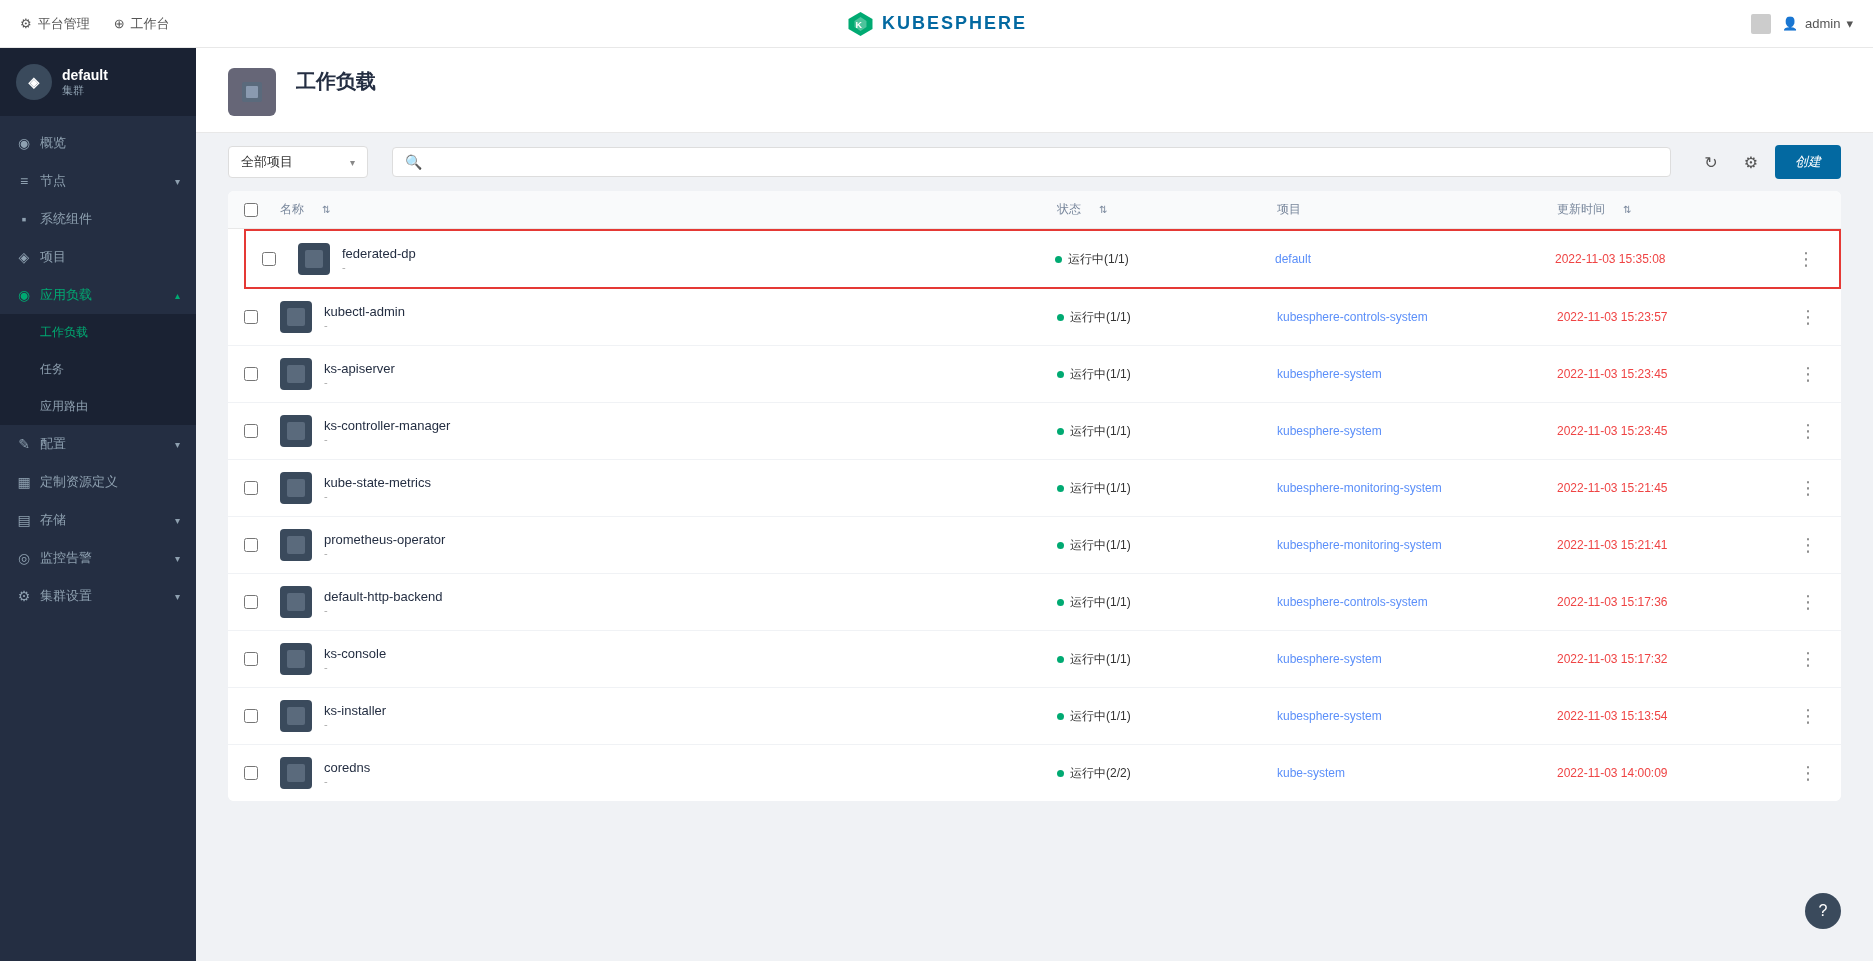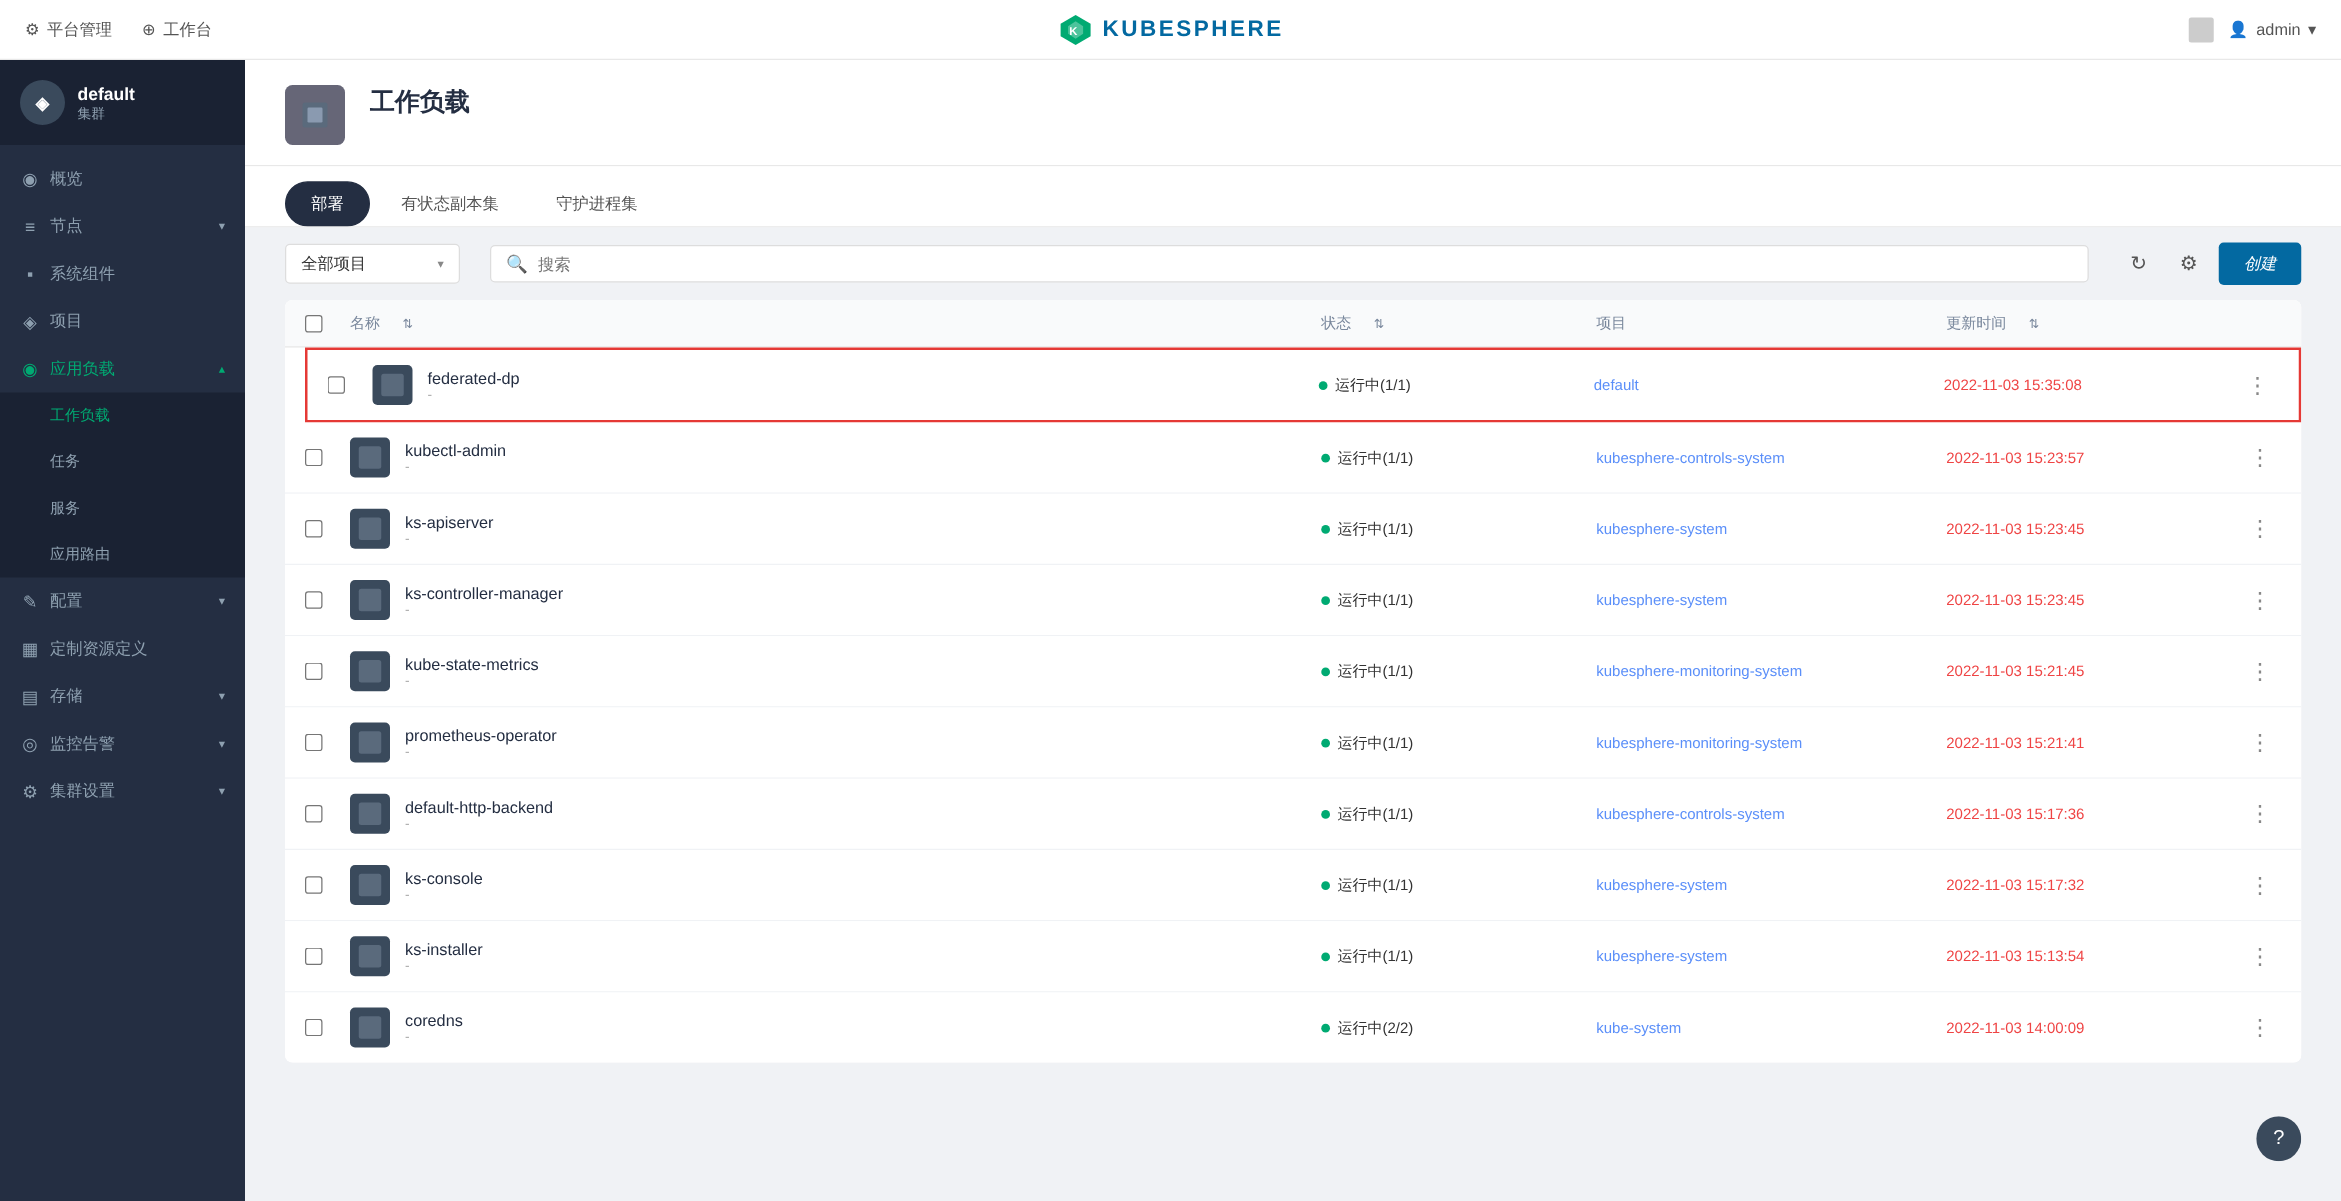--- a/index.html
+++ b/index.html
@@ -172,23 +172,20 @@
         <span class="chevron">▴</span>
       </div>
       <div class="sidebar-sub">
         <div class="sidebar-item active-sub">
           <span>工作负载</span>
         </div>
         <div class="sidebar-item">
           <span>任务</span>
         </div>
         <div class="sidebar-item">
-          <span>服务</span>
-        </div>
-        <div class="sidebar-item">
           <span>应用路由</span>
         </div>
       </div>
 
       <div class="sidebar-item">
         <span class="si-icon">✎</span>
         <span>配置</span>
         <span class="chevron">▾</span>
       </div>
 
@@ -225,40 +222,28 @@
         <svg width="28" height="28" viewBox="0 0 28 28" fill="none">
           <rect x="4" y="4" width="20" height="20" rx="2" fill="#5a6a7c"></rect>
           <rect x="8" y="8" width="12" height="12" rx="1" fill="#8a9ab0"></rect>
         </svg>
       </div>
       <div class="page-header-text">
         <h2>工作负载</h2>
       </div>
     </div>
 
-    <div class="tab-bar">
-      <div class="tab active">
-        <span>部署</span>
-      </div>
-      <div class="tab">
-        <span>有状态副本集</span>
-      </div>
-      <div class="tab">
-        <span>守护进程集</span>
-      </div>
-    </div>
 
     <div class="toolbar">
       <div class="select-box">
         <span>全部项目</span>
         <span class="chevron-down">▾</span>
       </div>
       <div class="search-box">
         <span class="search-icon">🔍</span>
-        <input type="text" placeholder="搜索" style="">
       </div>
       <div class="toolbar-actions">
         <button class="icon-btn">↻</button>
         <button class="icon-btn">⚙</button>
         <button class="create-btn">
           <span>创建</span>
         </button>
       </div>
     </div>
 

